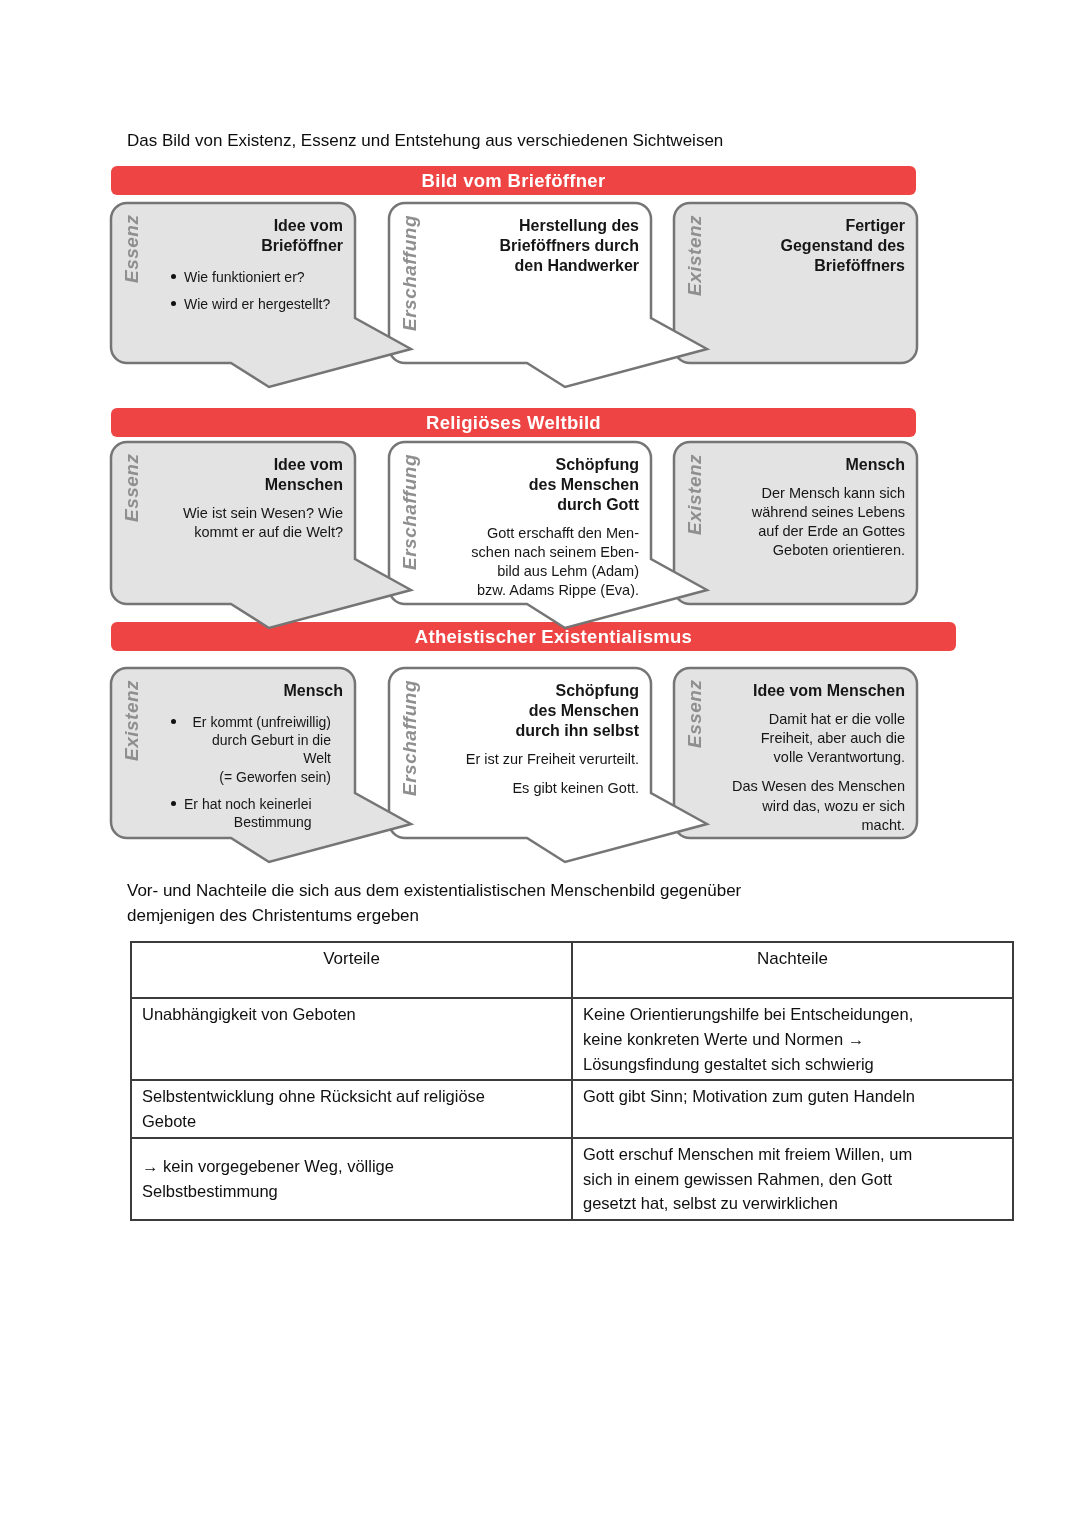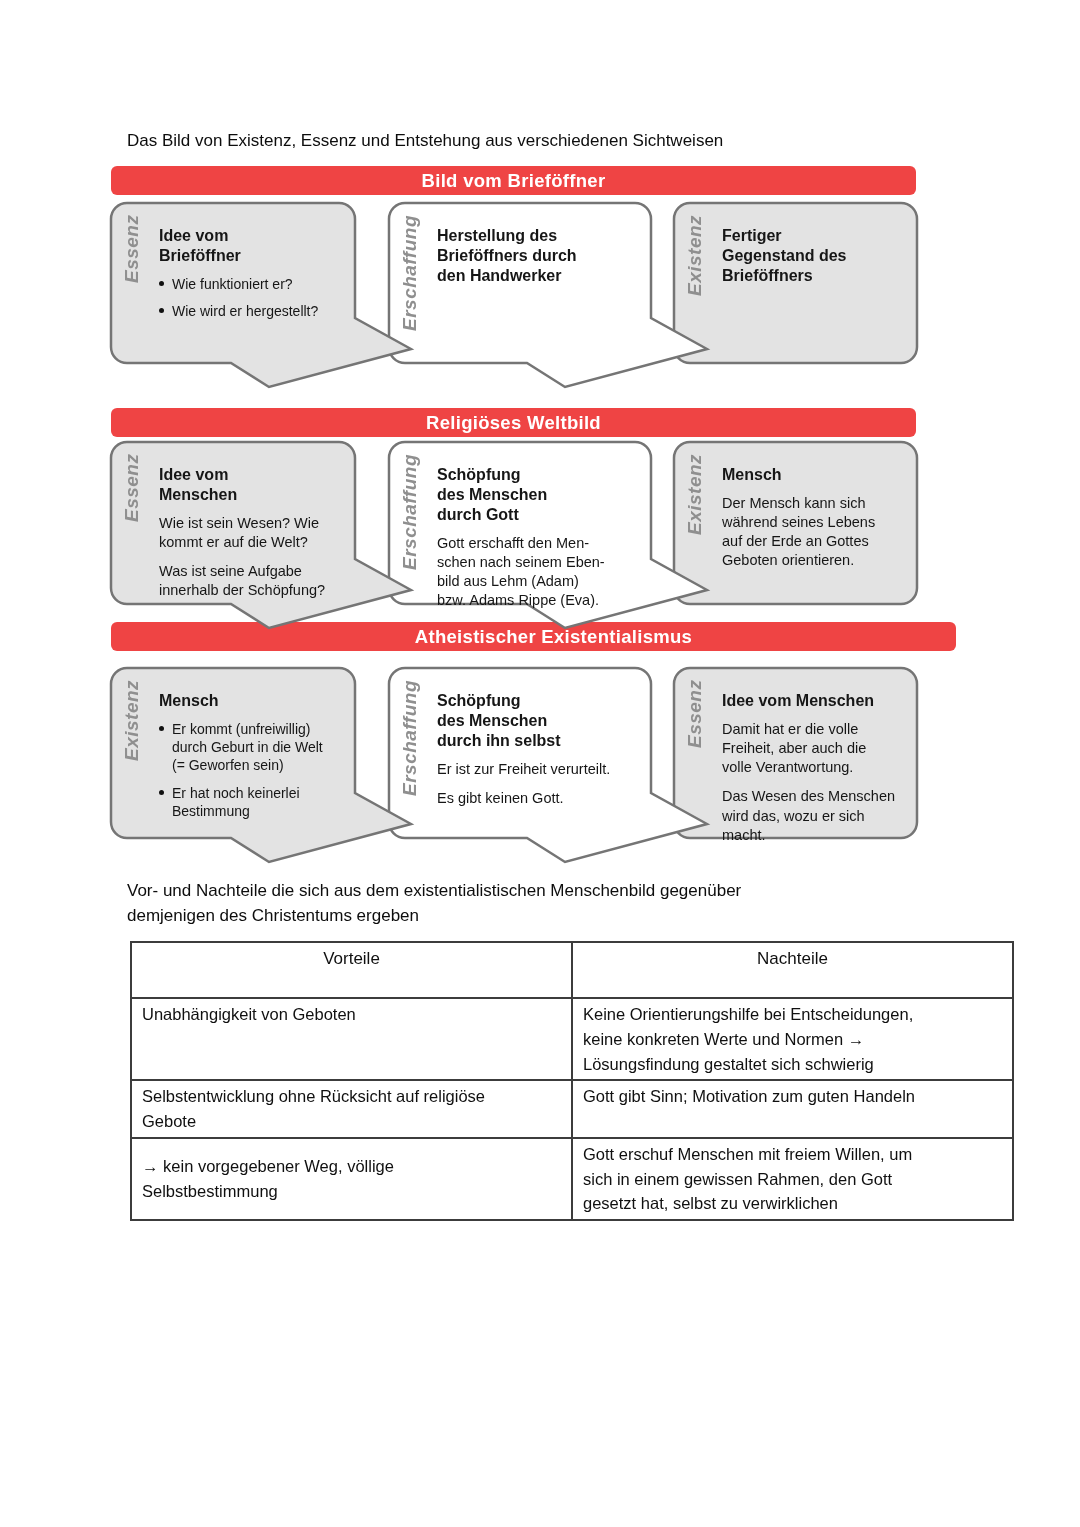--- a/index.html
+++ b/index.html
@@ -26,29 +26,29 @@
   .row.r2 { top:442px; height:162px; }
   .row.r3 { top:668px; height:170px; }
   .bubble { position:absolute; top:0; height:100%; }
   .bubble.p1 { left:0;    width:244px; z-index:3; }
   .bubble.p2 { left:278px; width:262px; z-index:2; }
   .bubble.p3 { left:563px; width:243px; z-index:1; }
   svg.bshape { position:absolute; left:0; top:0; width:100%; height:100%; overflow:visible; }
   svg.bshape path { stroke:#757575; stroke-width:2.5; }
   svg.bshape.gray  path { fill:#e3e3e3; }
   svg.bshape.white path { fill:#ffffff; }
-  .bcontent { position:relative; z-index:4; padding:23px 12px 6px 48px; }
+  .bcontent { position:relative; z-index:4; padding:13px 12px 6px 48px;text-align:right; }
   .vlabel {
     position:absolute; z-index:5; left:10px; top:12px; bottom:14px; width:30px;
     writing-mode:vertical-rl; transform:rotate(180deg); text-align:right;
     font-size:19px; font-weight:bold; font-style:italic; color:#8f8f8f; letter-spacing:.5px;
   }
   .bheading { font-size:16px; font-weight:bold; line-height:1.25; margin:0 0 9px 0; white-space:pre-line; }
   .bpara { font-size:14.5px; line-height:1.32; margin:0 0 10px 0; white-space:pre-line; }
-  ul.bullets { list-style:none; margin:0; padding:0; }
+  ul.bullets { list-style:none; margin:12px; padding:0; }
   ul.bullets li { display:flex; font-size:14px; line-height:1.3; margin:0 0 9px 0; white-space:pre-line; }
   ul.bullets li::before {
     content:""; flex:0 0 auto; width:5px; height:5px; border-radius:50%;
     background:#111; margin:6px 8px 0 0;
   }
   .subtitle {
     position:absolute; left:127px; top:879px; font-size:17px; line-height:1.45;
     color:#0d0d0d; white-space:pre-line;
   }
   .table-wrap { position:absolute; left:130px; top:941px; width:884px; }
@@ -121,22 +121,20 @@
     <div class="bubble p1">
       <svg class="bshape gray">
           <path d="M 16 0 H 228 A 16 16 0 0 1 244 16 V 117 L 300 148 L 158 186 L 120 162 H 16 A 16 16 0 0 1 0 146 V 16 A 16 16 0 0 1 16 0 Z"></path>
         </svg>
       <div class="vlabel">Essenz</div>
       <div class="bcontent">
         <div class="bheading">Idee vom
 Menschen</div>
         <p class="bpara">Wie ist sein Wesen? Wie
 kommt er auf die Welt?</p>
-        <p class="bpara">Was ist seine Aufgabe
-innerhalb der Schöpfung?</p>
       </div>
     </div>
     <div class="bubble p2">
       <svg class="bshape white">
           <path d="M 16 0 H 246 A 16 16 0 0 1 262 16 V 117 L 318 148 L 176 186 L 138 162 H 16 A 16 16 0 0 1 0 146 V 16 A 16 16 0 0 1 16 0 Z"></path>
         </svg>
       <div class="vlabel">Erschaffung</div>
       <div class="bcontent">
         <div class="bheading">Schöpfung
 des Menschen

